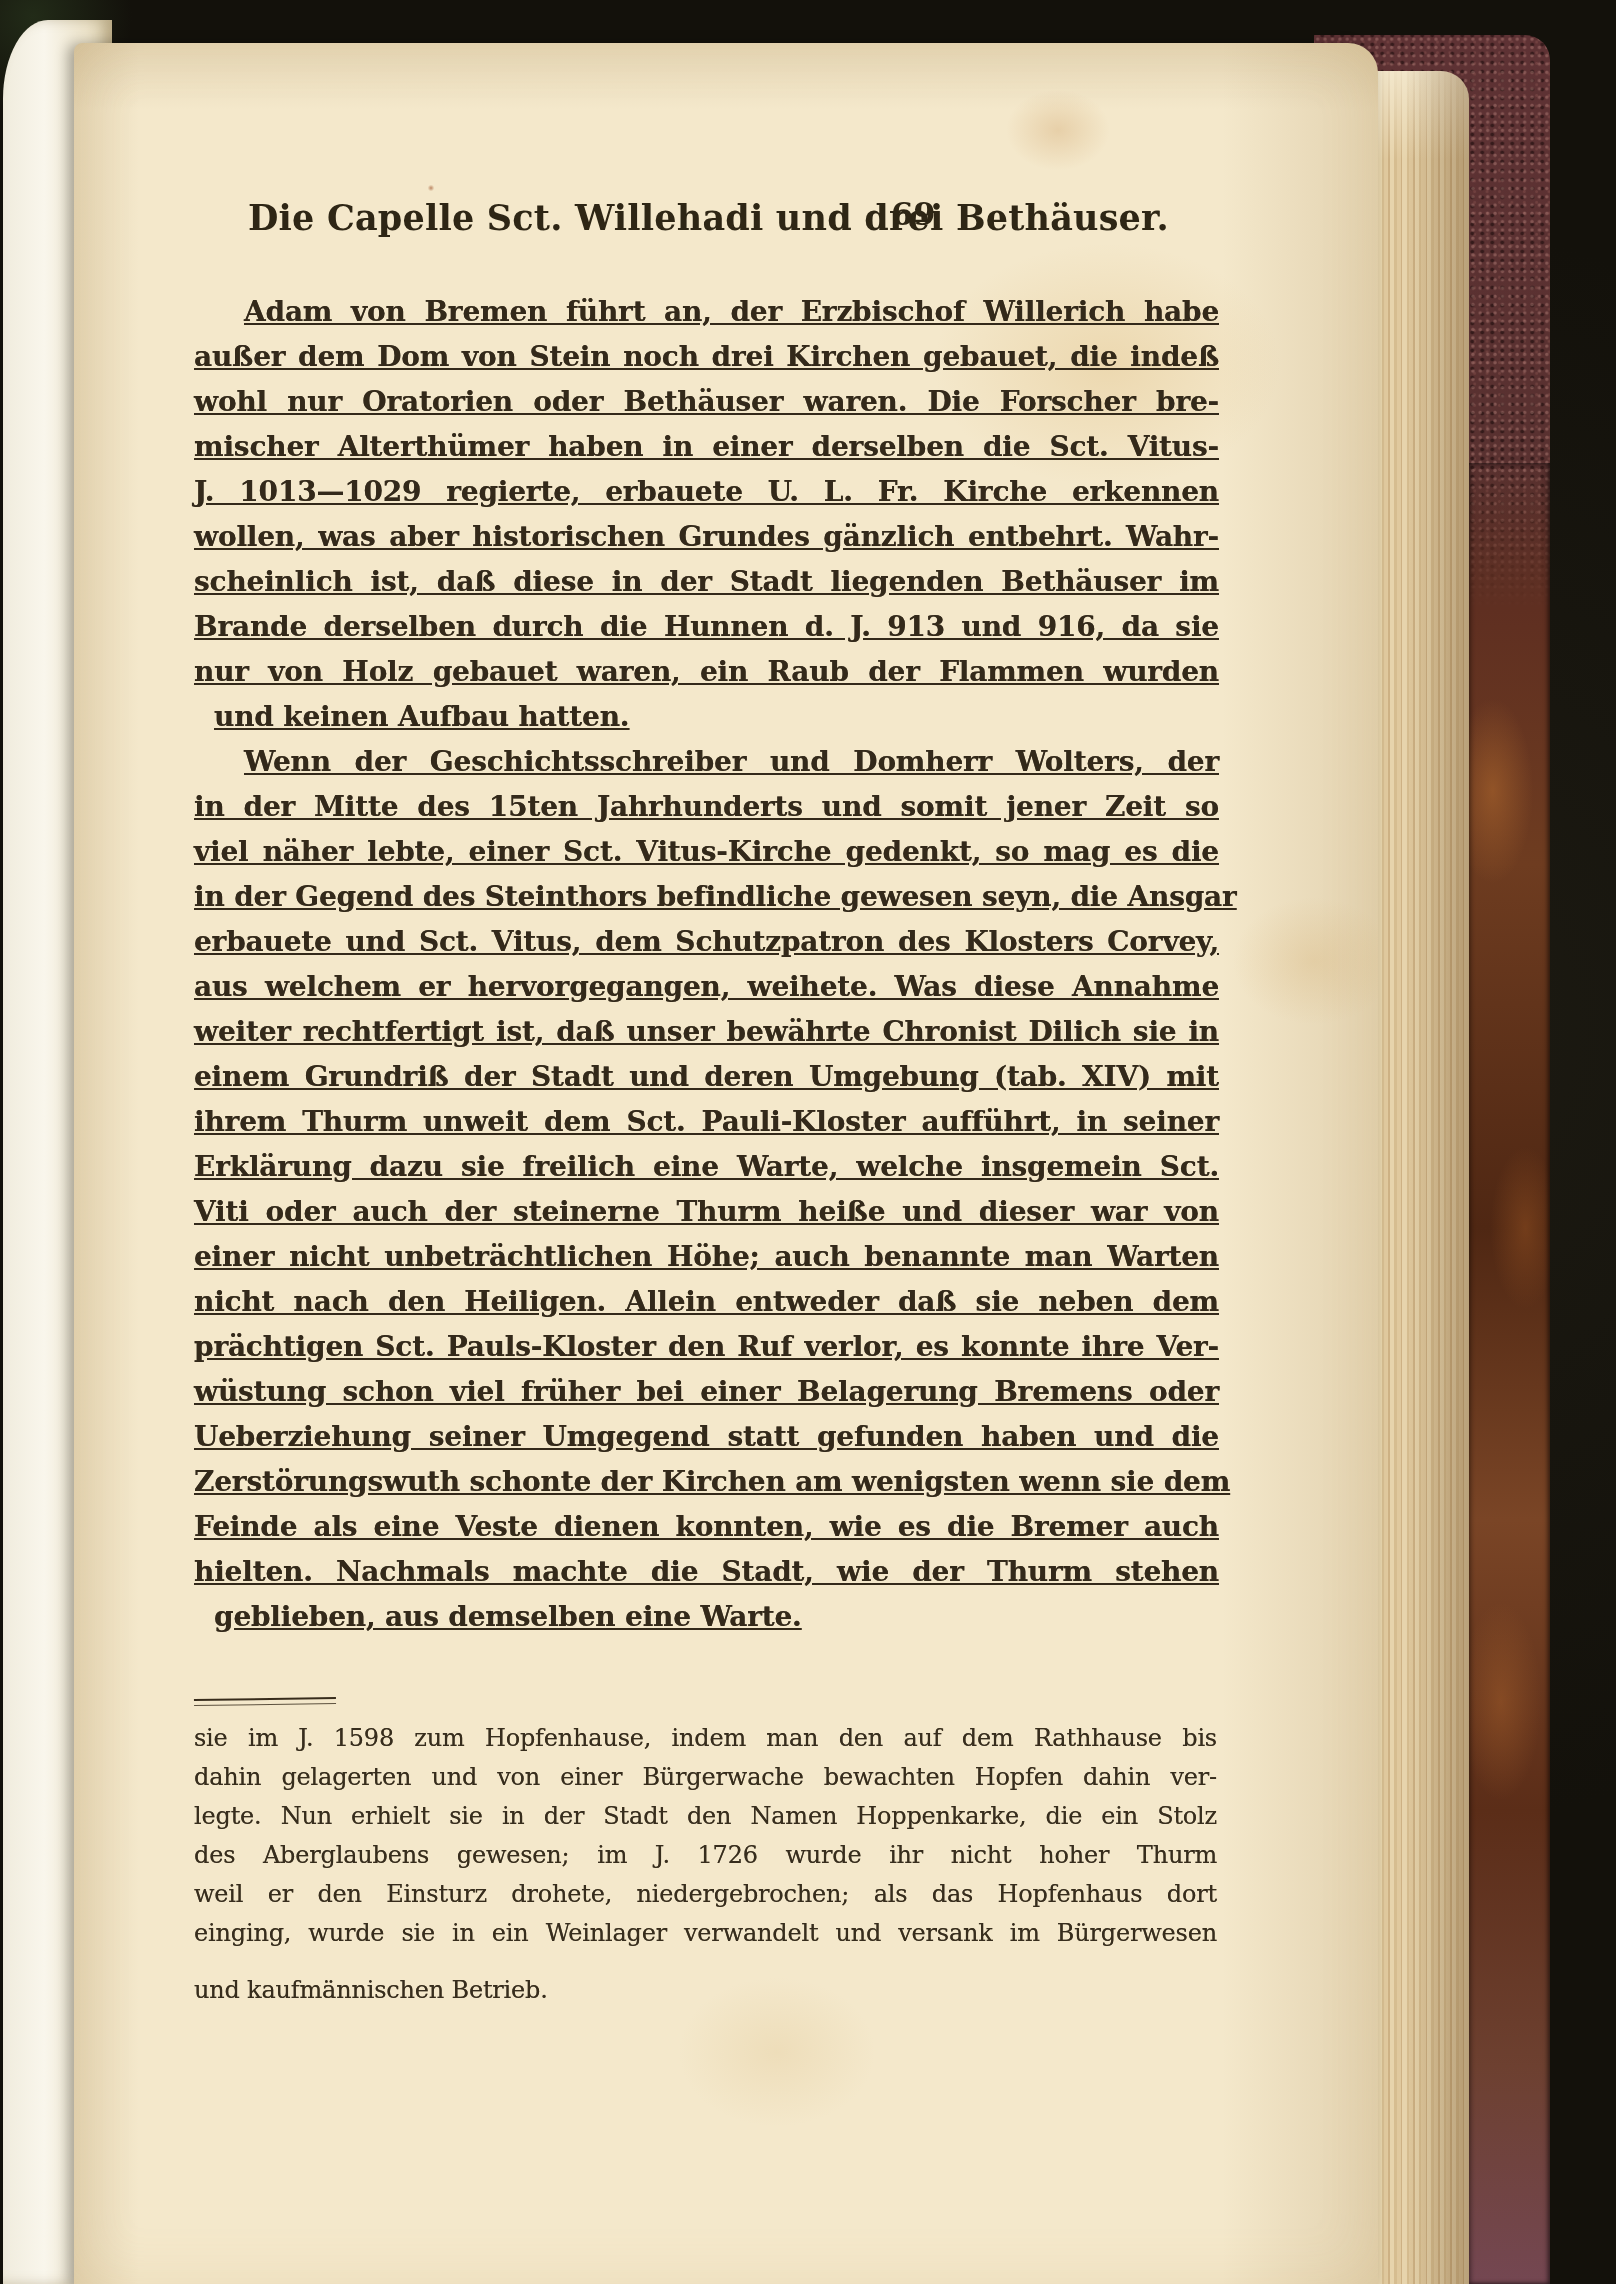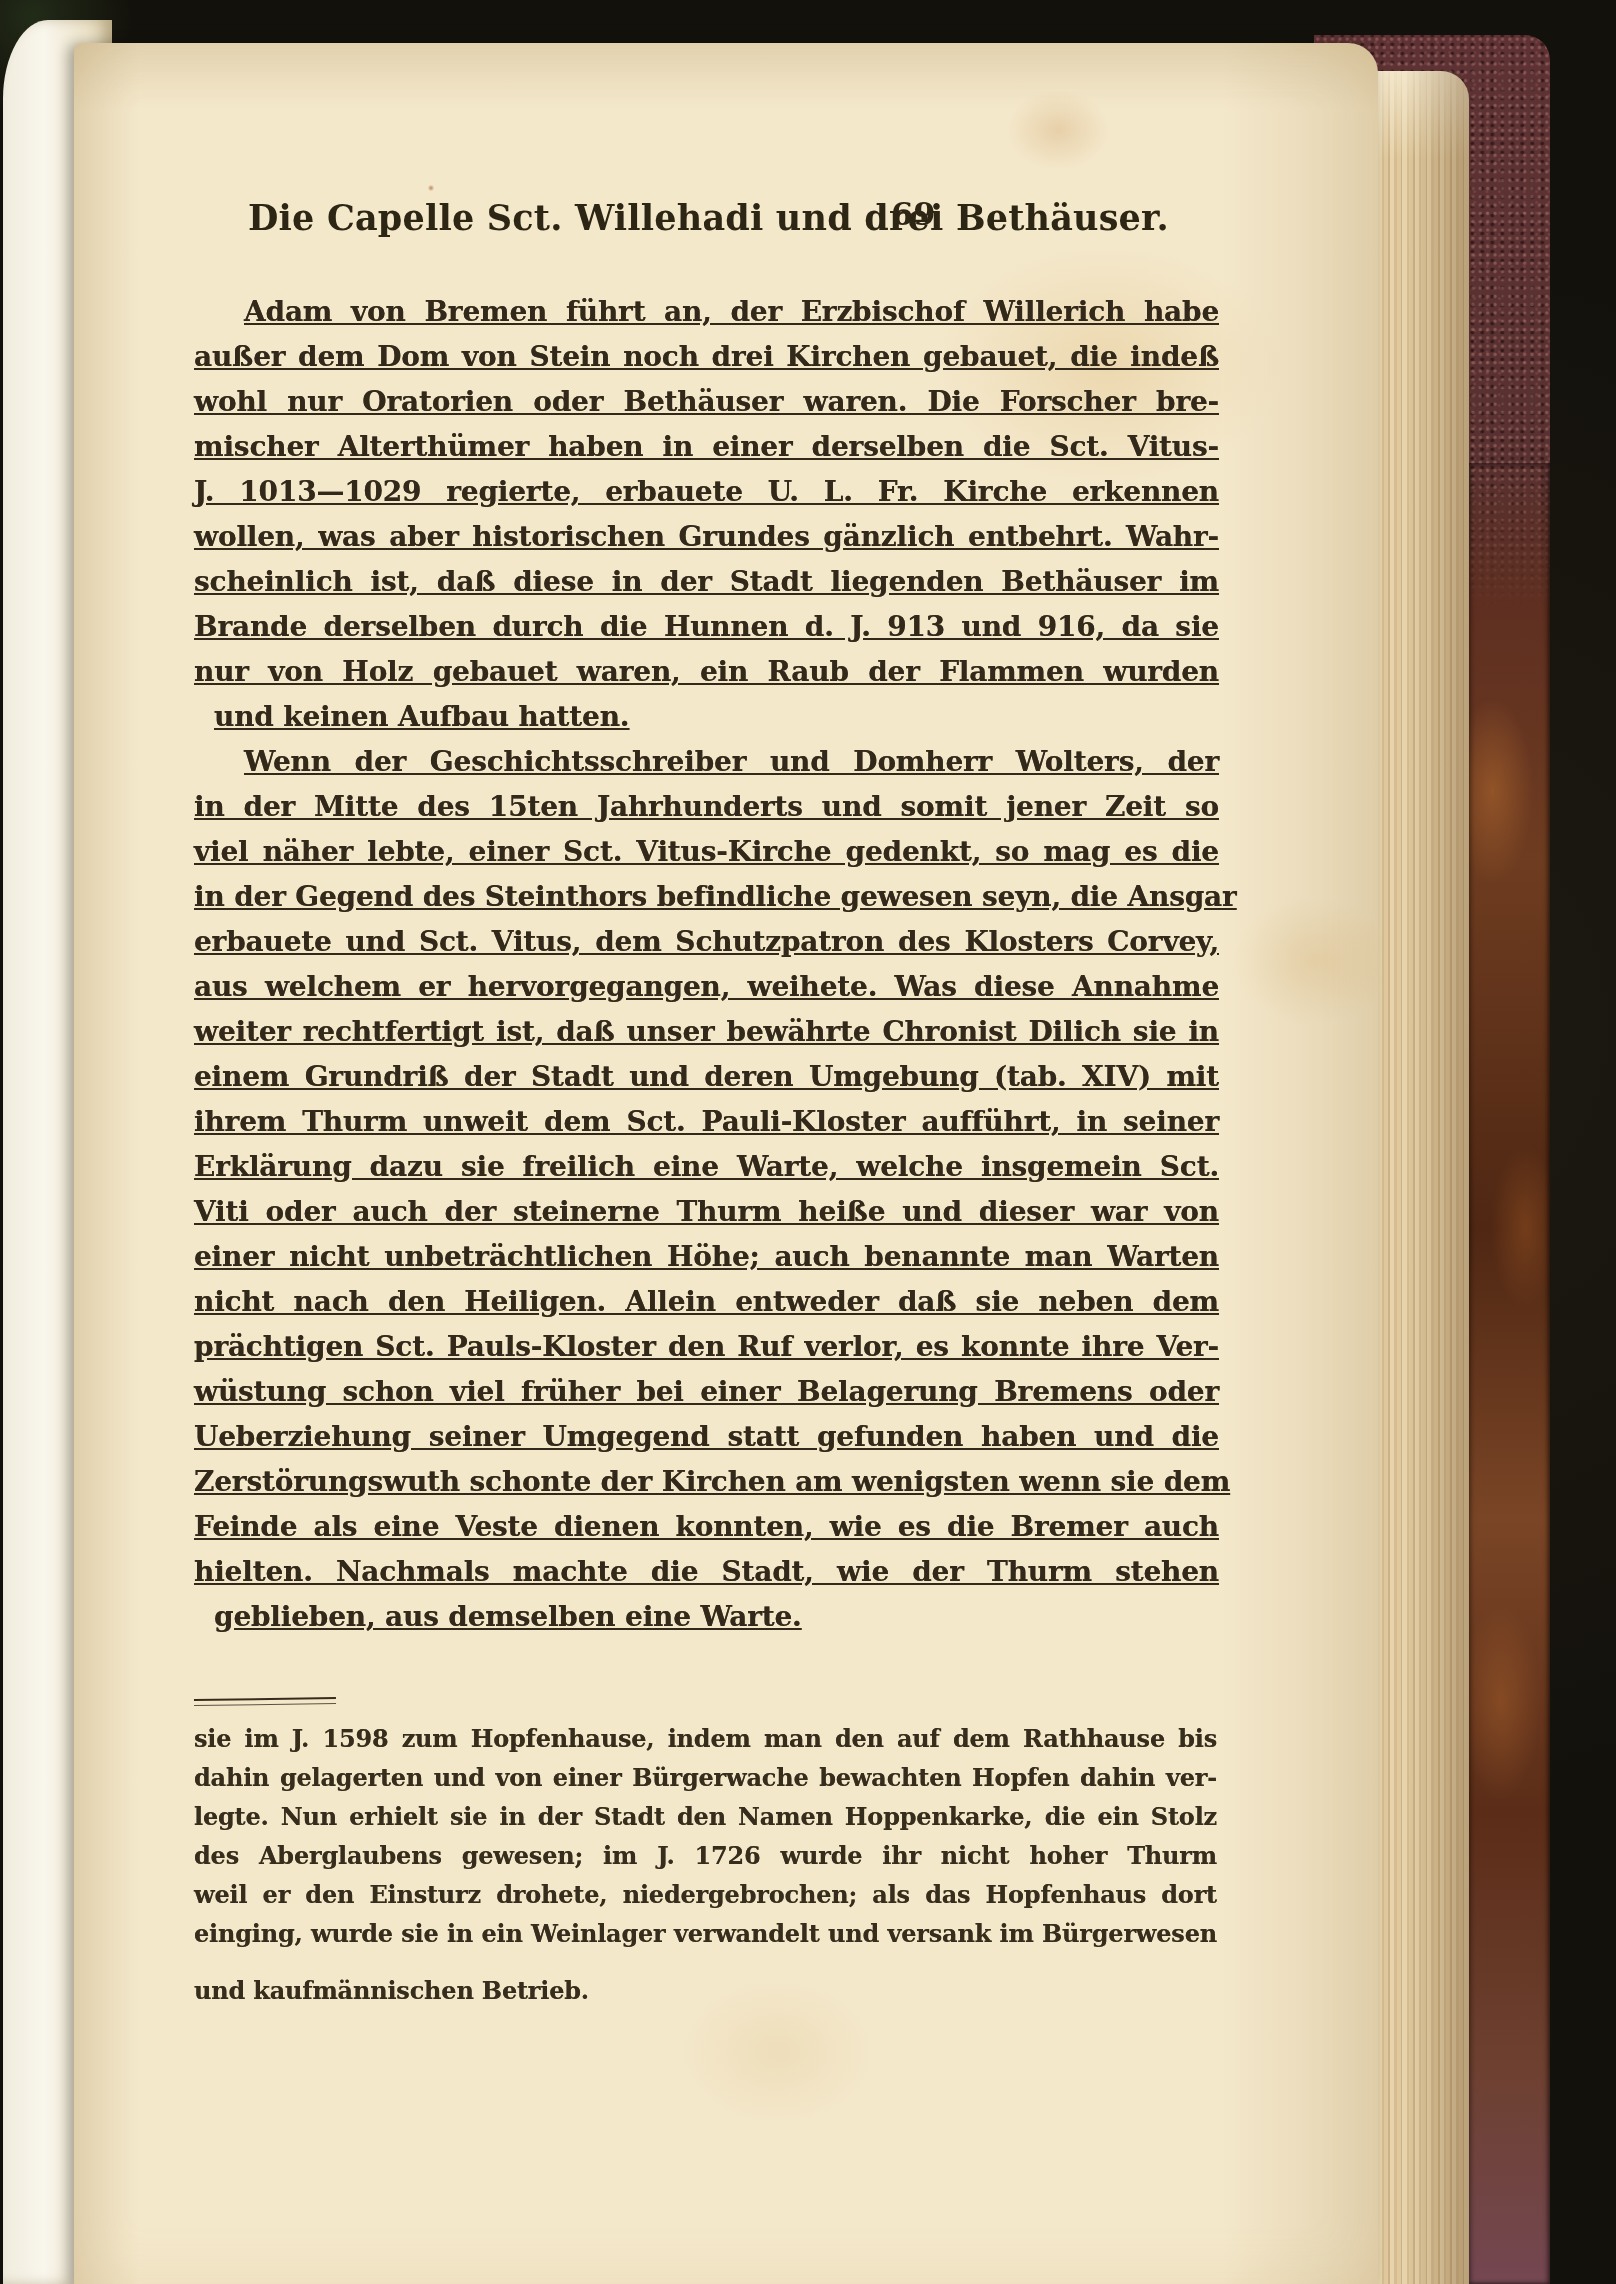--- a/index.html
+++ b/index.html
@@ -79,21 +79,21 @@
   }
   .body-text .ln.first{padding-left:50px;}
   .body-text .ln.last{text-align-last:left;margin-left:20px;}
   .fn-rule{
     position:absolute;left:120px;top:1655px;width:142px;height:4.1px;
     border-top:2.5px solid #372c1c;border-bottom:0.8px solid rgba(55,44,28,0.8);
     transform:rotate(-0.8deg);
   }
   .footnote{position:absolute;left:120px;top:1676px;width:1023px;color:#372d1d;}
   .footnote .ln{
-    height:39px;line-height:39px;font-size:24px;font-weight:bold;letter-spacing:-0.2px;
+    height:39px;line-height:39px;font-size:24px;font-weight:normal;letter-spacing:-0.2px;
     text-align:justify;text-align-last:justify;white-space:nowrap;
     text-shadow:0 0 0.4px rgba(55,45,29,0.7);
   }
   .footnote .ln.last{text-align-last:left;margin-top:18px;}
 </style>
 </head>
 <body>
 
 <div class="stage">
   <div class="cover"></div>

